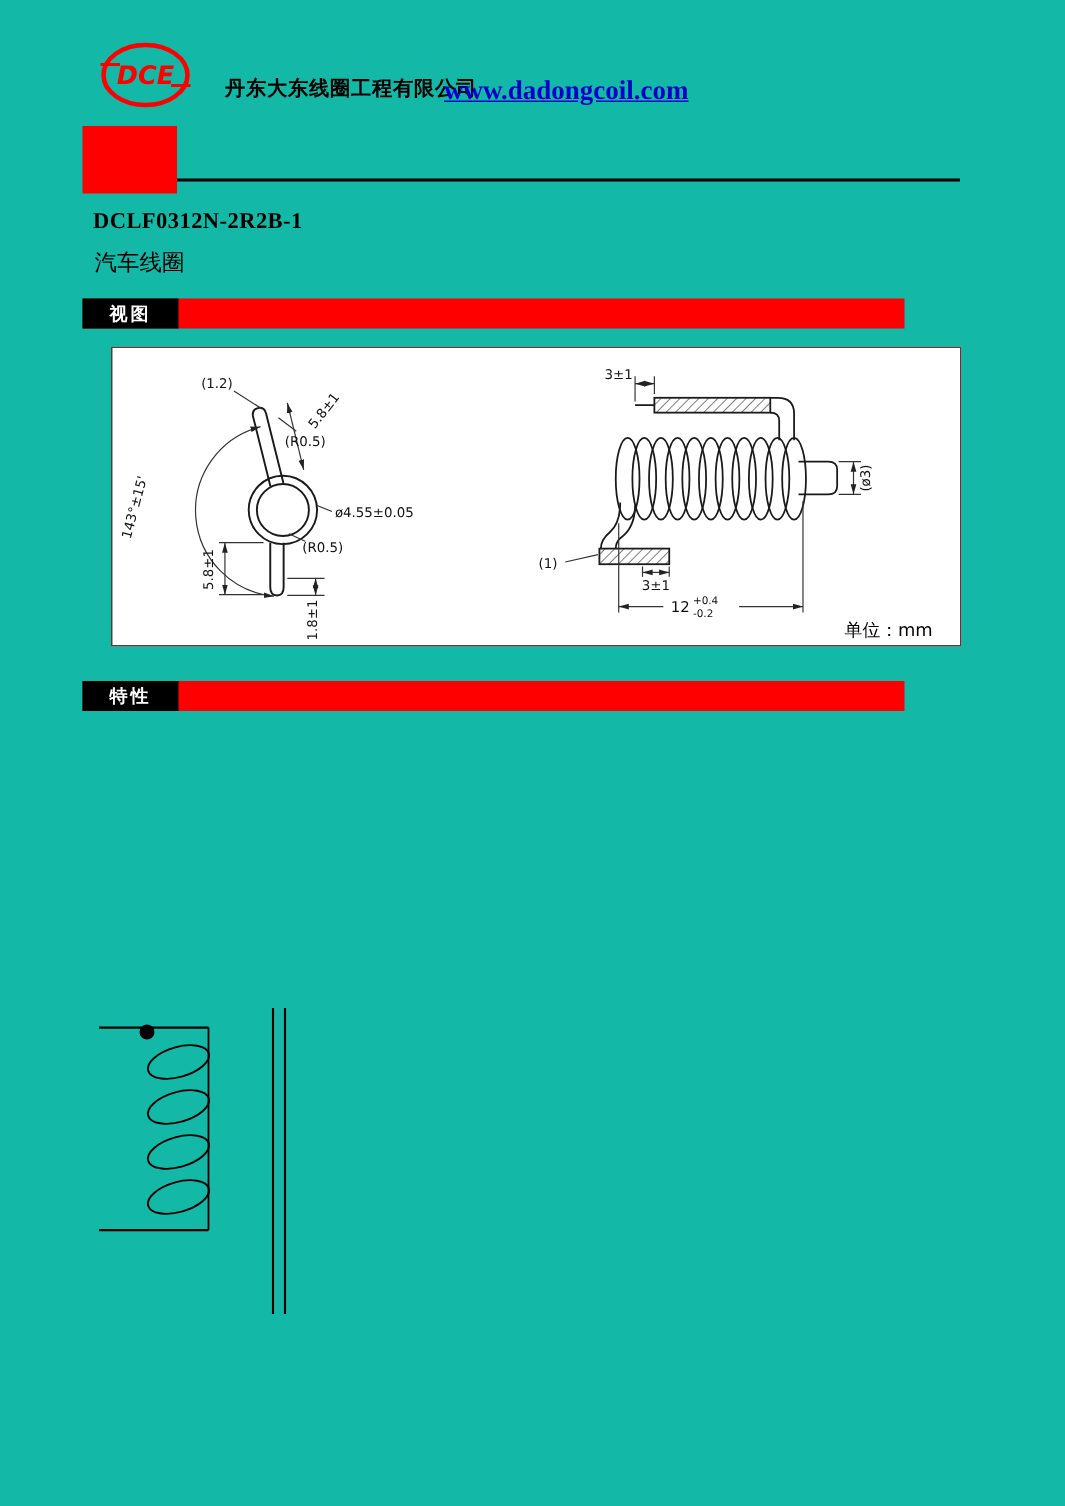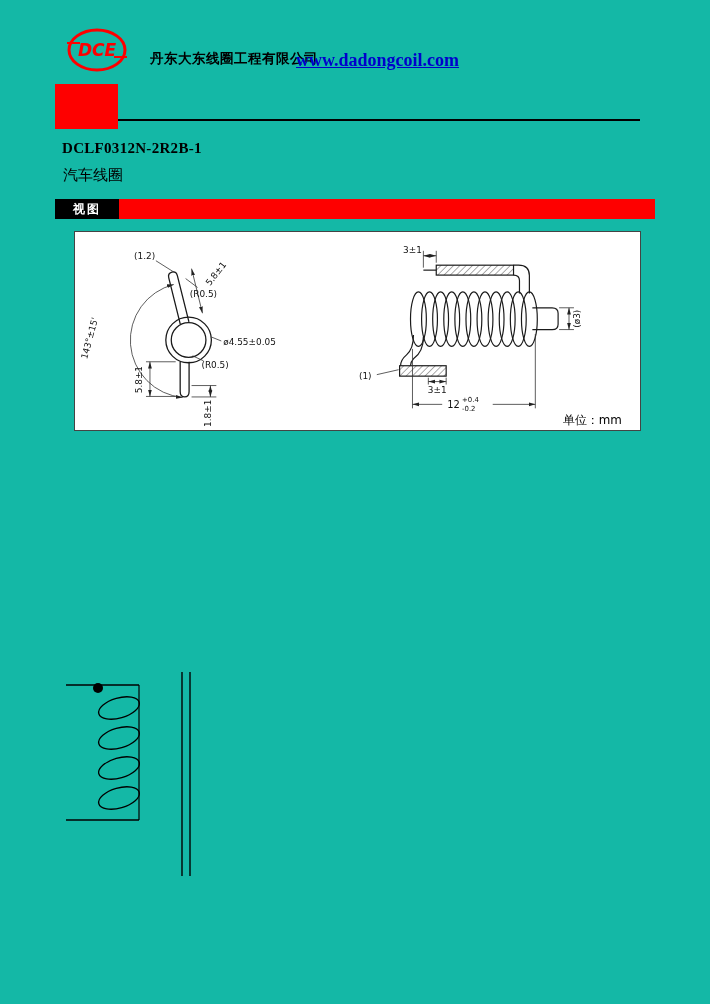--- a/index.html
+++ b/index.html
@@ -20,21 +20,21 @@
     text-decoration:underline; cursor:pointer;
   }
   .red-block { position:absolute; left:55px; top:84px; width:63px; height:45px; background:#fe0000; }
   .rule { position:absolute; left:118px; top:119px; width:522px; border-top:2px solid #000; }
   .title {
     position:absolute; left:62px; top:140px;
     font-size:15px; font-weight:bold; letter-spacing:0.3px;
   }
   .subtitle { position:absolute; left:63px; top:166px; font-size:15px; }
   .banner {
-    position:absolute; left:55px; width:600px; height:20px; background:#fe0000;
+    position:absolute; left:55px; width:548px; height:20px; background:#fe0000;
     display:flex; align-items:stretch;
   }
   .banner .tag {
     width:64px; background:#000; color:#fff; text-align:center;
     font-size:12px; font-weight:bold; line-height:20px; letter-spacing:2px;
   }
   .banner-view { top:199px; }
   .banner-feat { top:454px; }
   .banner-schem { top:616px; }
   .drawing-box {
@@ -162,20 +162,23 @@
         <text x="364" y="163" text-anchor="middle">3±1</text>
         <text x="374" y="178" font-size="10">12</text>
         <text x="389" y="172" font-size="7">+0.4</text>
         <text x="389" y="181" font-size="7">-0.2</text>
       </g>
 
       <text x="491" y="194" font-size="12" fill="#000" font-family="Liberation Serif, serif">单位：mm</text>
     </svg>
   </div>
 
+  <div class="banner banner-feat">
+    <div class="tag">特性</div>
+  </div>
 
 
 
   <svg class="schematic" viewBox="0 0 150 230">
     <g stroke="#000" fill="none" stroke-width="1.5">
       <line x1="8" y1="27" x2="81" y2="27"></line>
       <line x1="8" y1="162" x2="81" y2="162"></line>
       <line x1="81" y1="27" x2="81" y2="162" stroke-width="1.2"></line>
       <g stroke-width="1.3">
         <ellipse cx="61" cy="50" rx="21" ry="10" transform="rotate(-16 61 50)"></ellipse>

